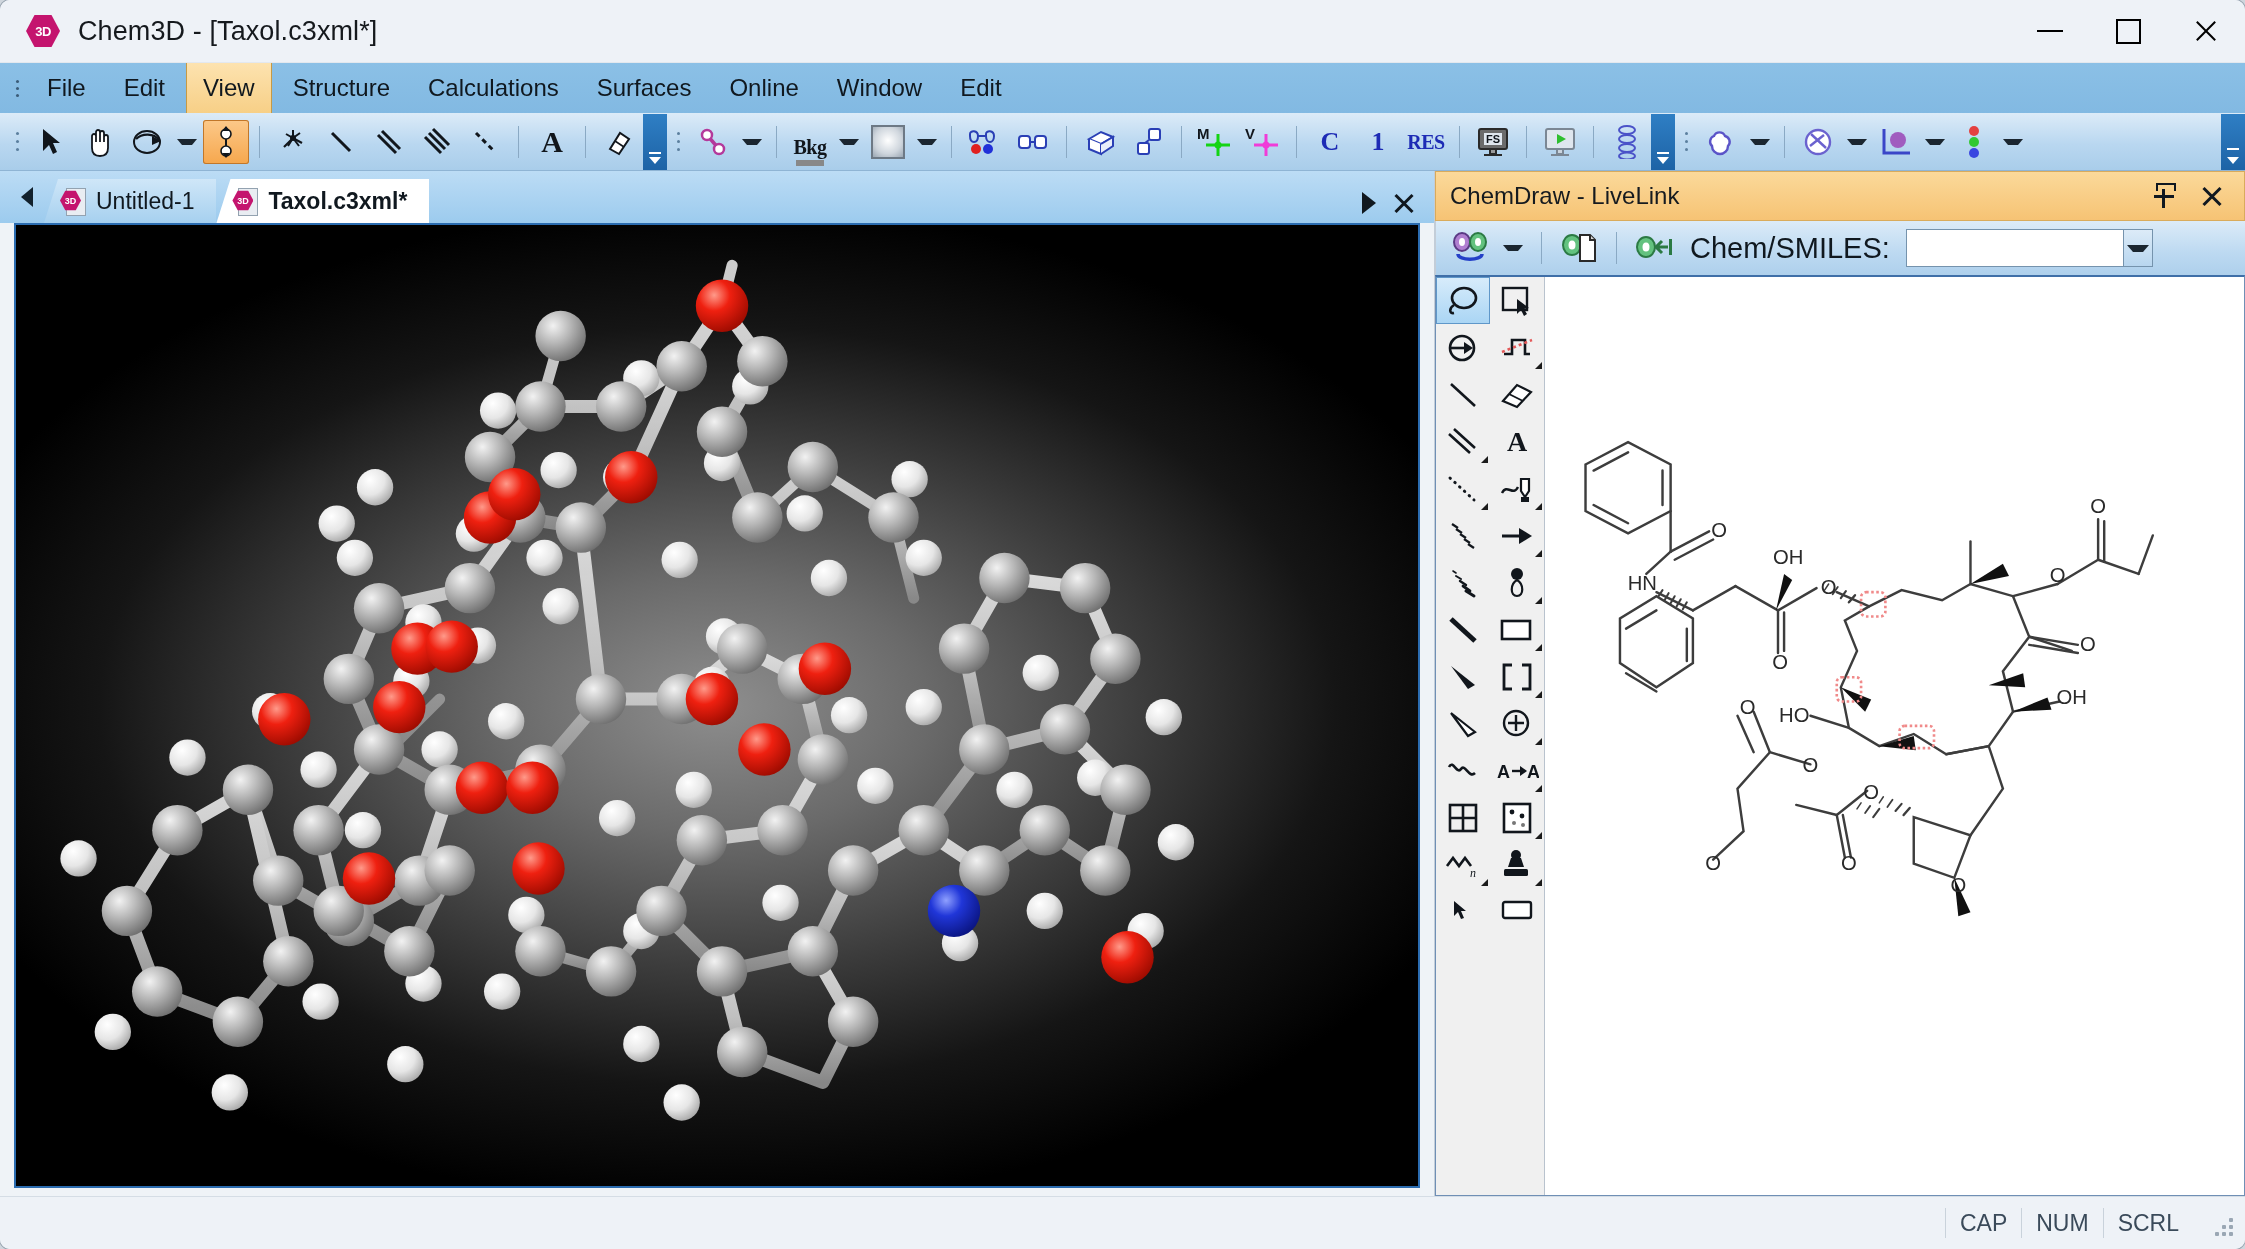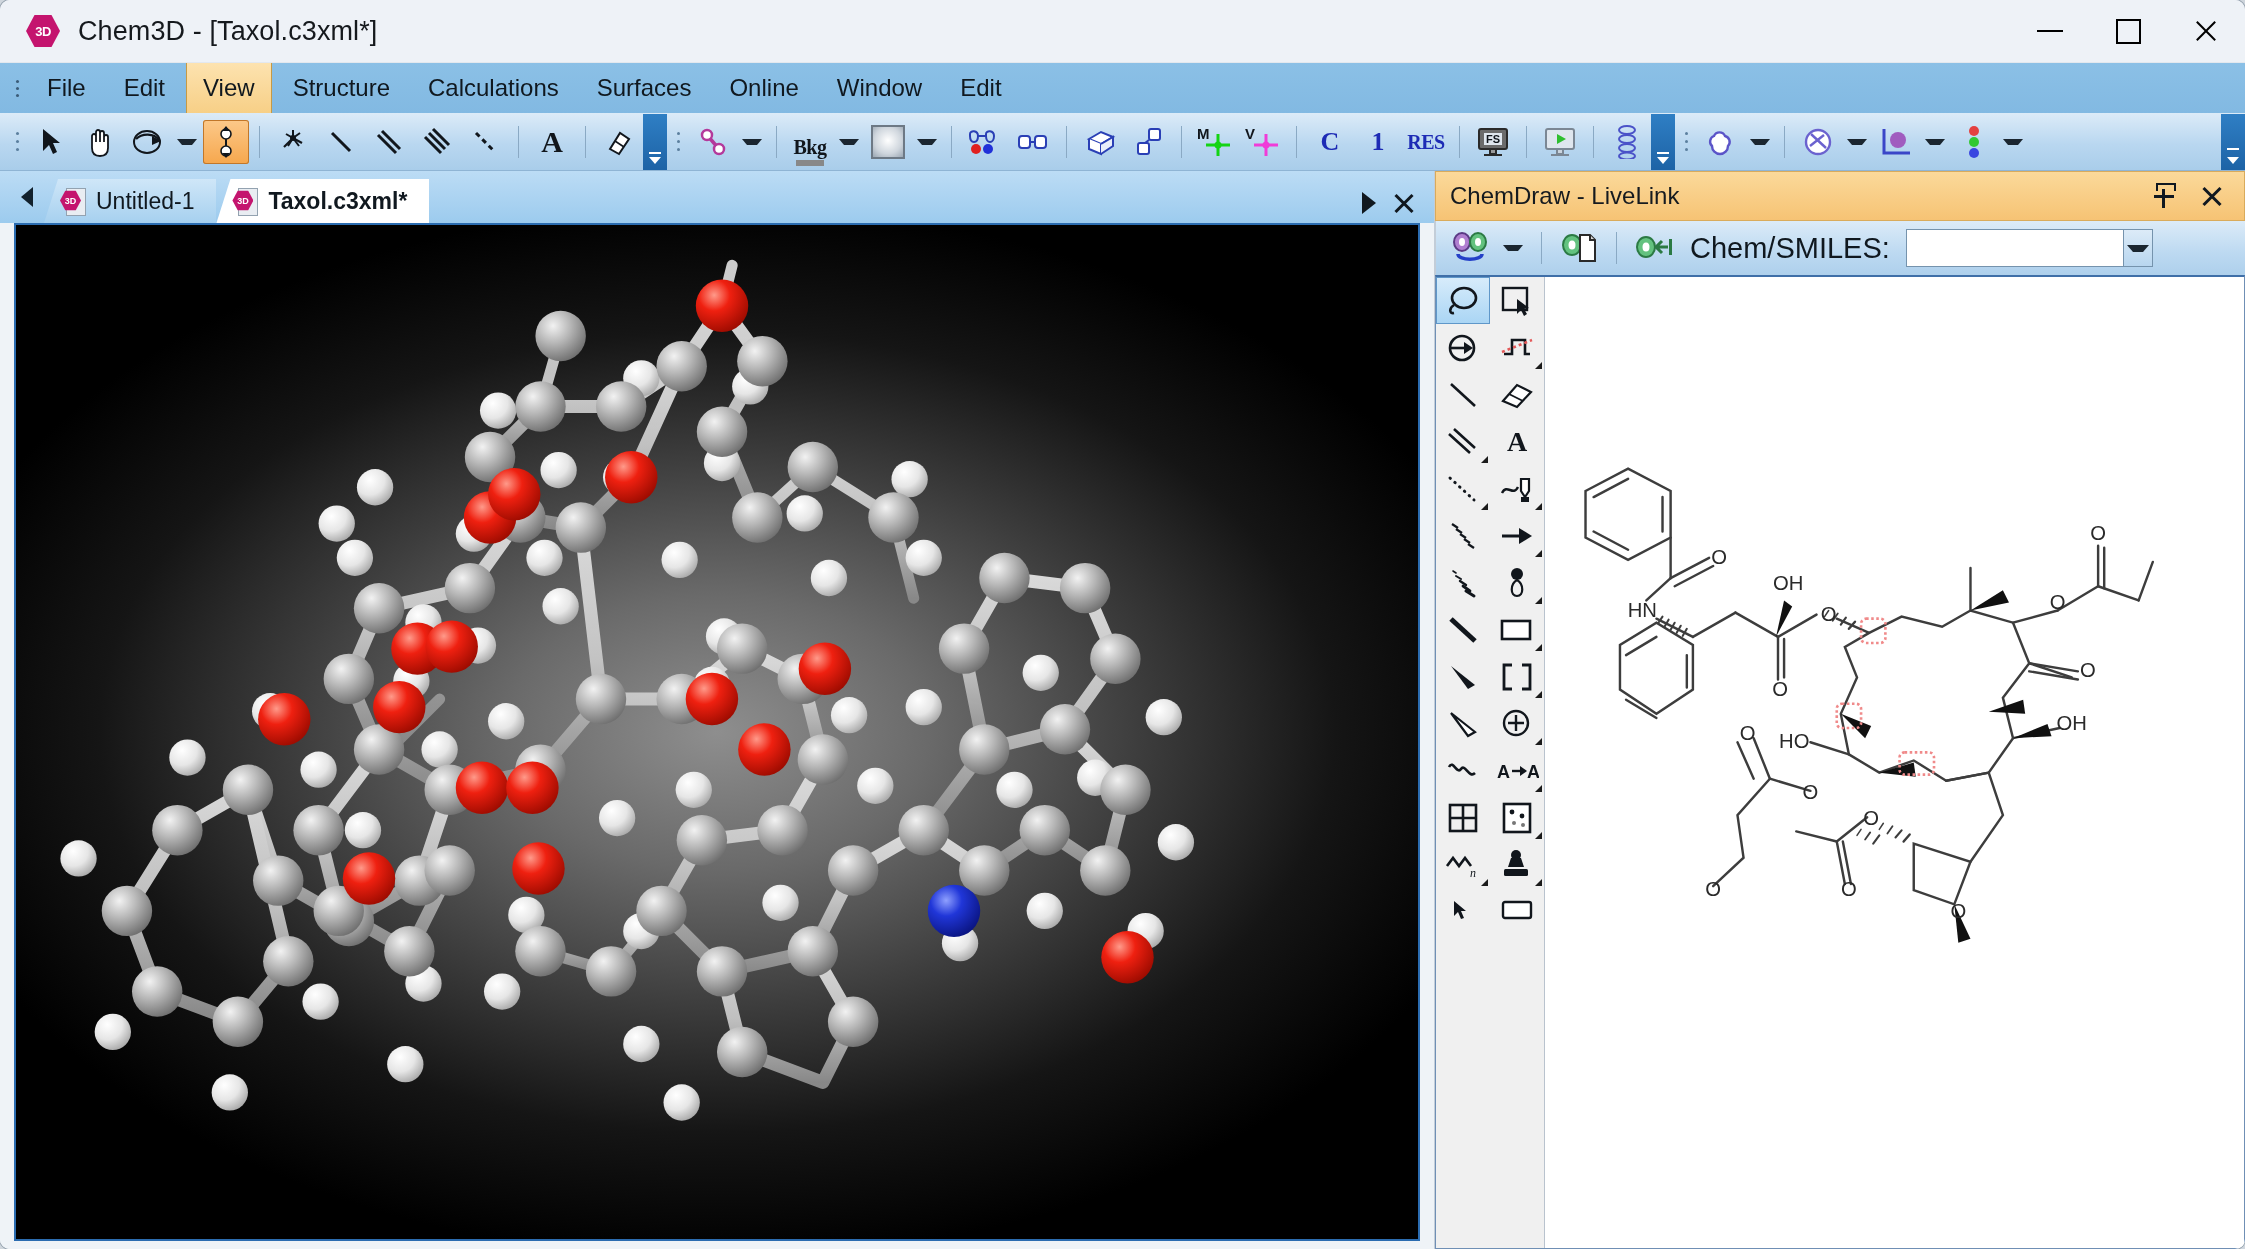--- a/index.html
+++ b/index.html
@@ -1003,13 +1003,27 @@
               <text x="300" y="452">O</text>
               <text x="408" y="474">O</text>
               <text x="166" y="452">O</text>
             </g>
           </svg>
         </div>
       </div>
     </div>
   </div>
 
+  <div class="statusbar">
+    <div class="st-left"></div>
+    <div class="st-cell">CAP</div>
+    <div class="st-cell">NUM</div>
+    <div class="st-cell">SCRL</div>
+    <div class="st-grip">
+      <i style="right:4px;bottom:4px;"></i>
+        <i style="right:11px;bottom:4px;"></i>
+        <i style="right:18px;bottom:4px;"></i>
+      <i style="right:4px;bottom:11px;"></i>
+        <i style="right:11px;bottom:11px;"></i>
+      <i style="right:4px;bottom:18px;"></i>
+    </div>
+  </div>
 </div>
 
 </body></html>

